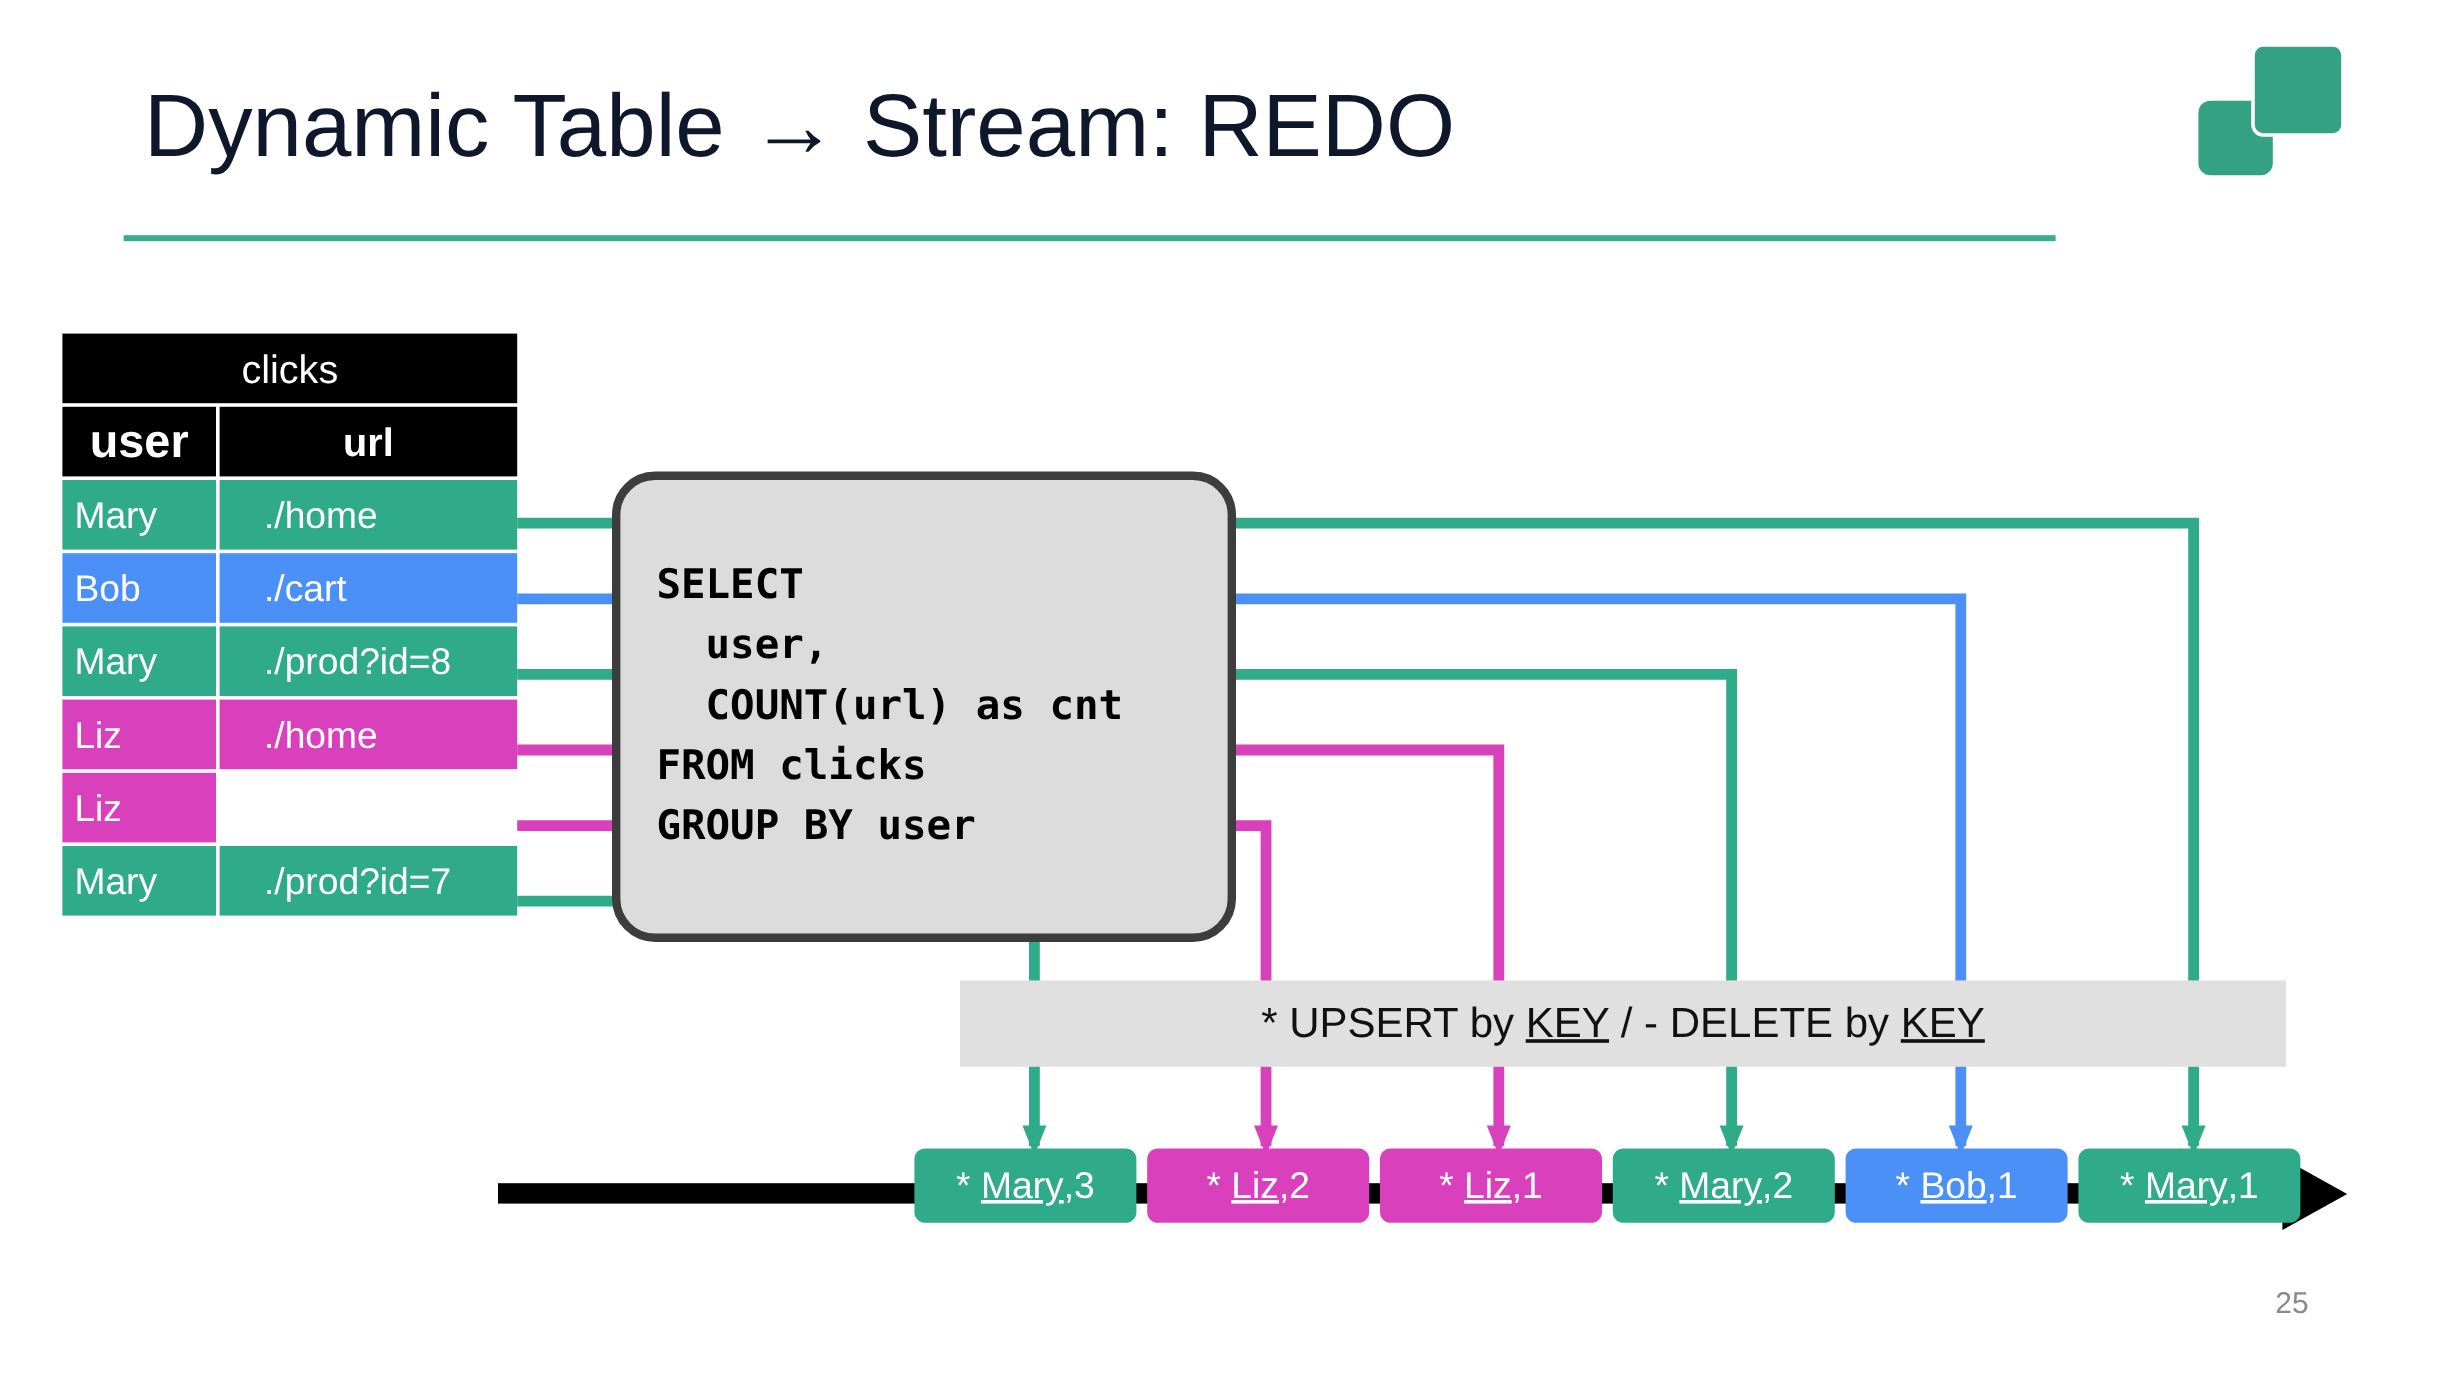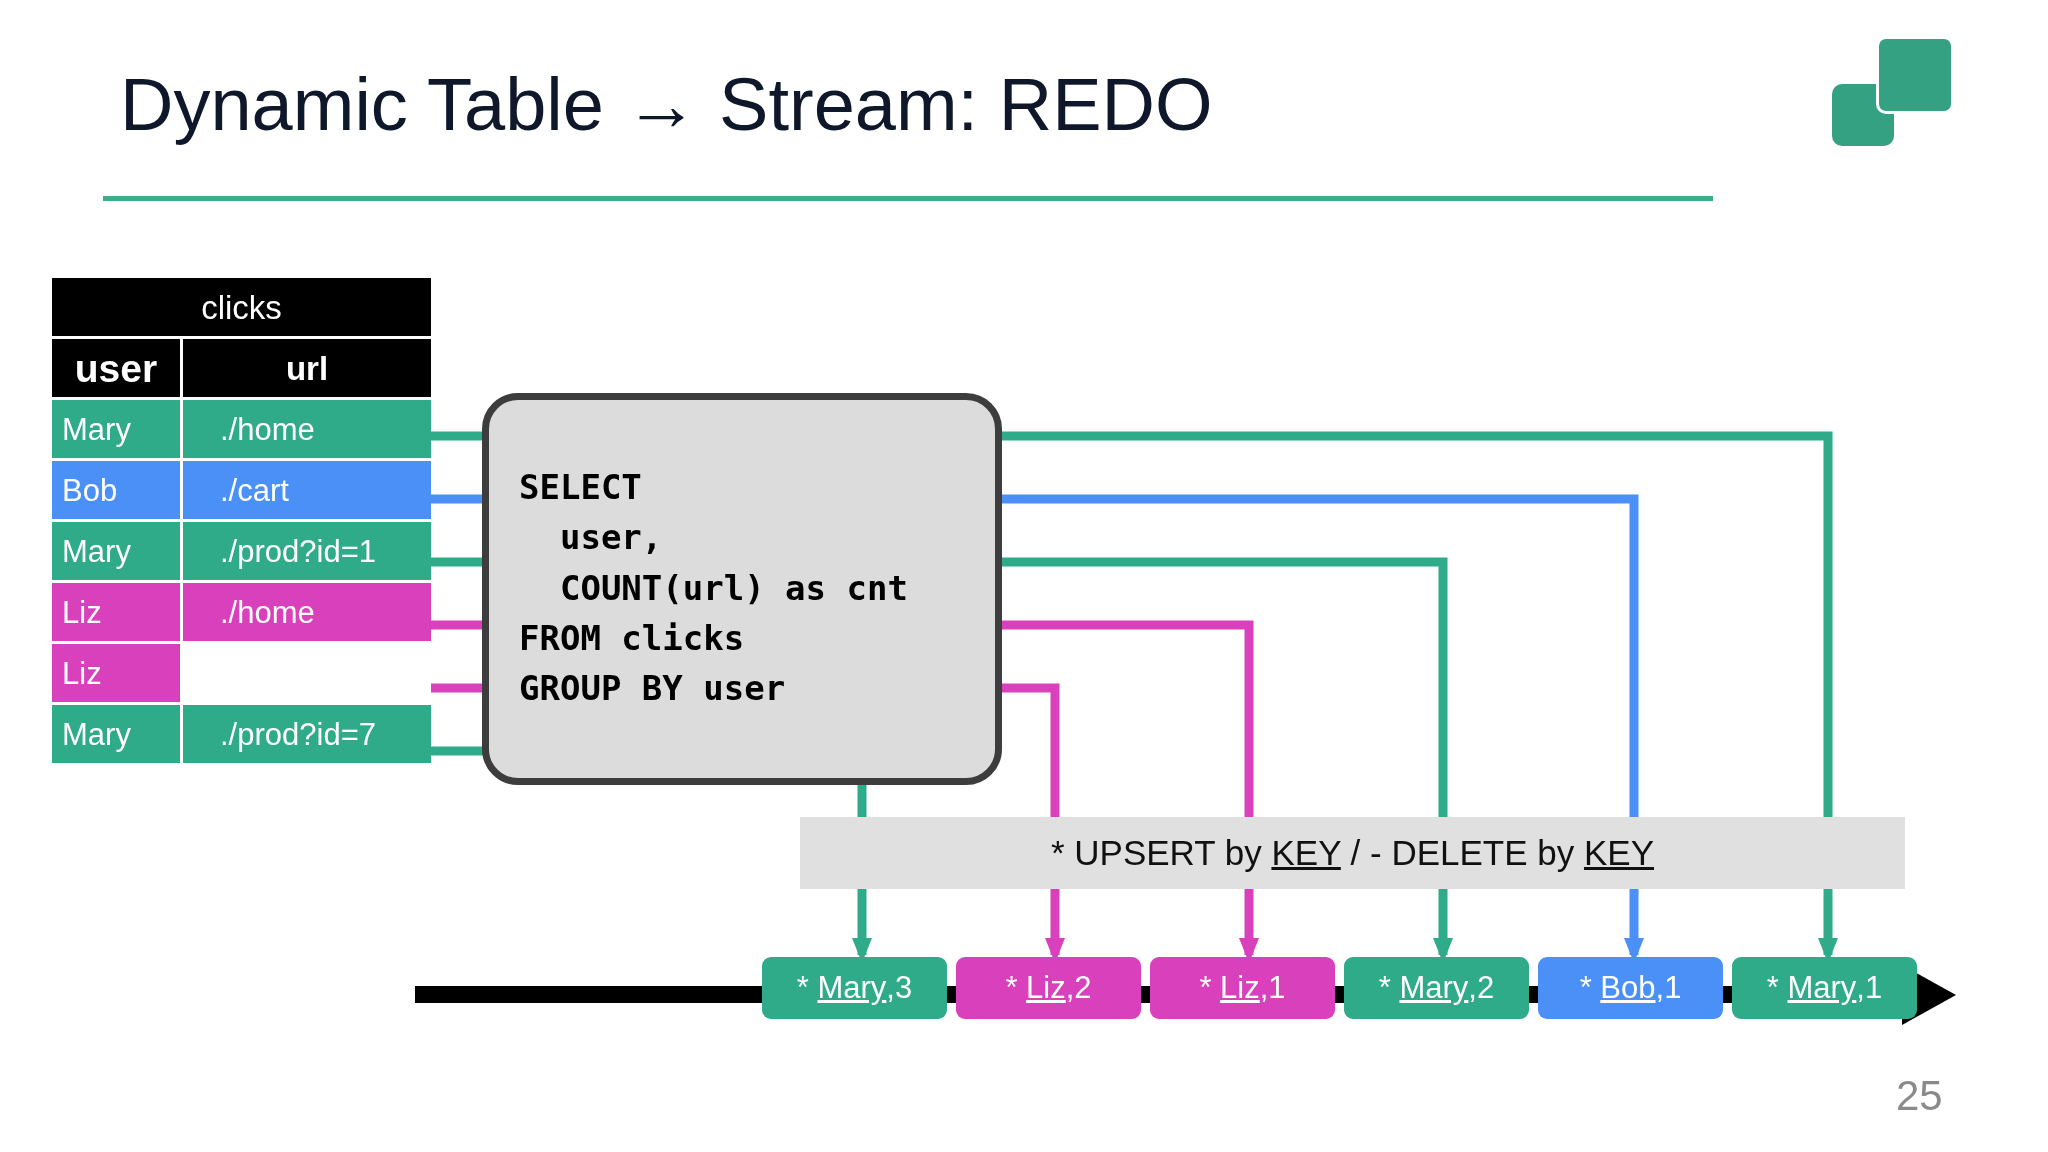--- a/index.html
+++ b/index.html
@@ -42,21 +42,21 @@
   .tbl .head-row .c1{background:#000;width:128px;justify-content:center;font-weight:bold;font-size:39px;}
   .tbl .head-row .c2{background:#000;width:248px;justify-content:center;font-weight:bold;font-size:33px;margin-left:3px;}
   .tbl .data-row .c1{width:128px;}
   .tbl .data-row .c2{width:248px;margin-left:3px;padding-left:37px;}
   .g{background:#2fab8a;}
   .b{background:#4a90f7;}
   .m{background:#d941bc;}
 
   
   .sqlbox{
-    position:absolute;left:482px;top:393px;width:520px;height:392px;
+    position:absolute;left:510px;top:393px;width:520px;height:392px;
     background:#dcdcdc;border:7px solid #3d3d3d;border-radius:36px;
     box-sizing:border-box;
   }
   .sqlbox pre{
     margin:0;padding:62px 0 0 30px;
     font-family:"DejaVu Sans Mono", monospace;
     font-size:34px;line-height:1.48;color:#000;
     font-weight:bold;
   }
 
@@ -85,21 +85,21 @@
     position:absolute;top:0;height:62px;
     border-radius:9px;
     color:#fff;font-size:31px;
     display:flex;align-items:center;justify-content:center;
     white-space:nowrap;box-sizing:border-box;
   }
   .badge u{text-decoration:underline;}
 
   .pagenum{
     position:absolute;left:1896px;top:1072px;
-    font-size:42px;color:#8a8a8a;
+    font-size:25px;color:#8a8a8a;
   }
 </style>
 </head>
 <body>
 
 <div class="slide">
 
   <div class="title">Dynamic Table → Stream: REDO</div>
   <div class="title-rule"></div>
 
@@ -119,21 +119,21 @@
     <div class="r data-row">
       <div class="cell c1 g">Mary</div>
       <div class="cell c2 g">./home</div>
     </div>
     <div class="r data-row">
       <div class="cell c1 b">Bob</div>
       <div class="cell c2 b">./cart</div>
     </div>
     <div class="r data-row">
       <div class="cell c1 g">Mary</div>
-      <div class="cell c2 g">./prod?id=1</div>
+      <div class="cell c2 g">./prod?id=8</div>
     </div>
     <div class="r data-row">
       <div class="cell c1 m">Liz</div>
       <div class="cell c2 m">./home</div>
     </div>
     <div class="r data-row">
       <div class="cell c1 m">Liz</div>
     </div>
     <div class="r data-row">
       <div class="cell c1 g">Mary</div>

